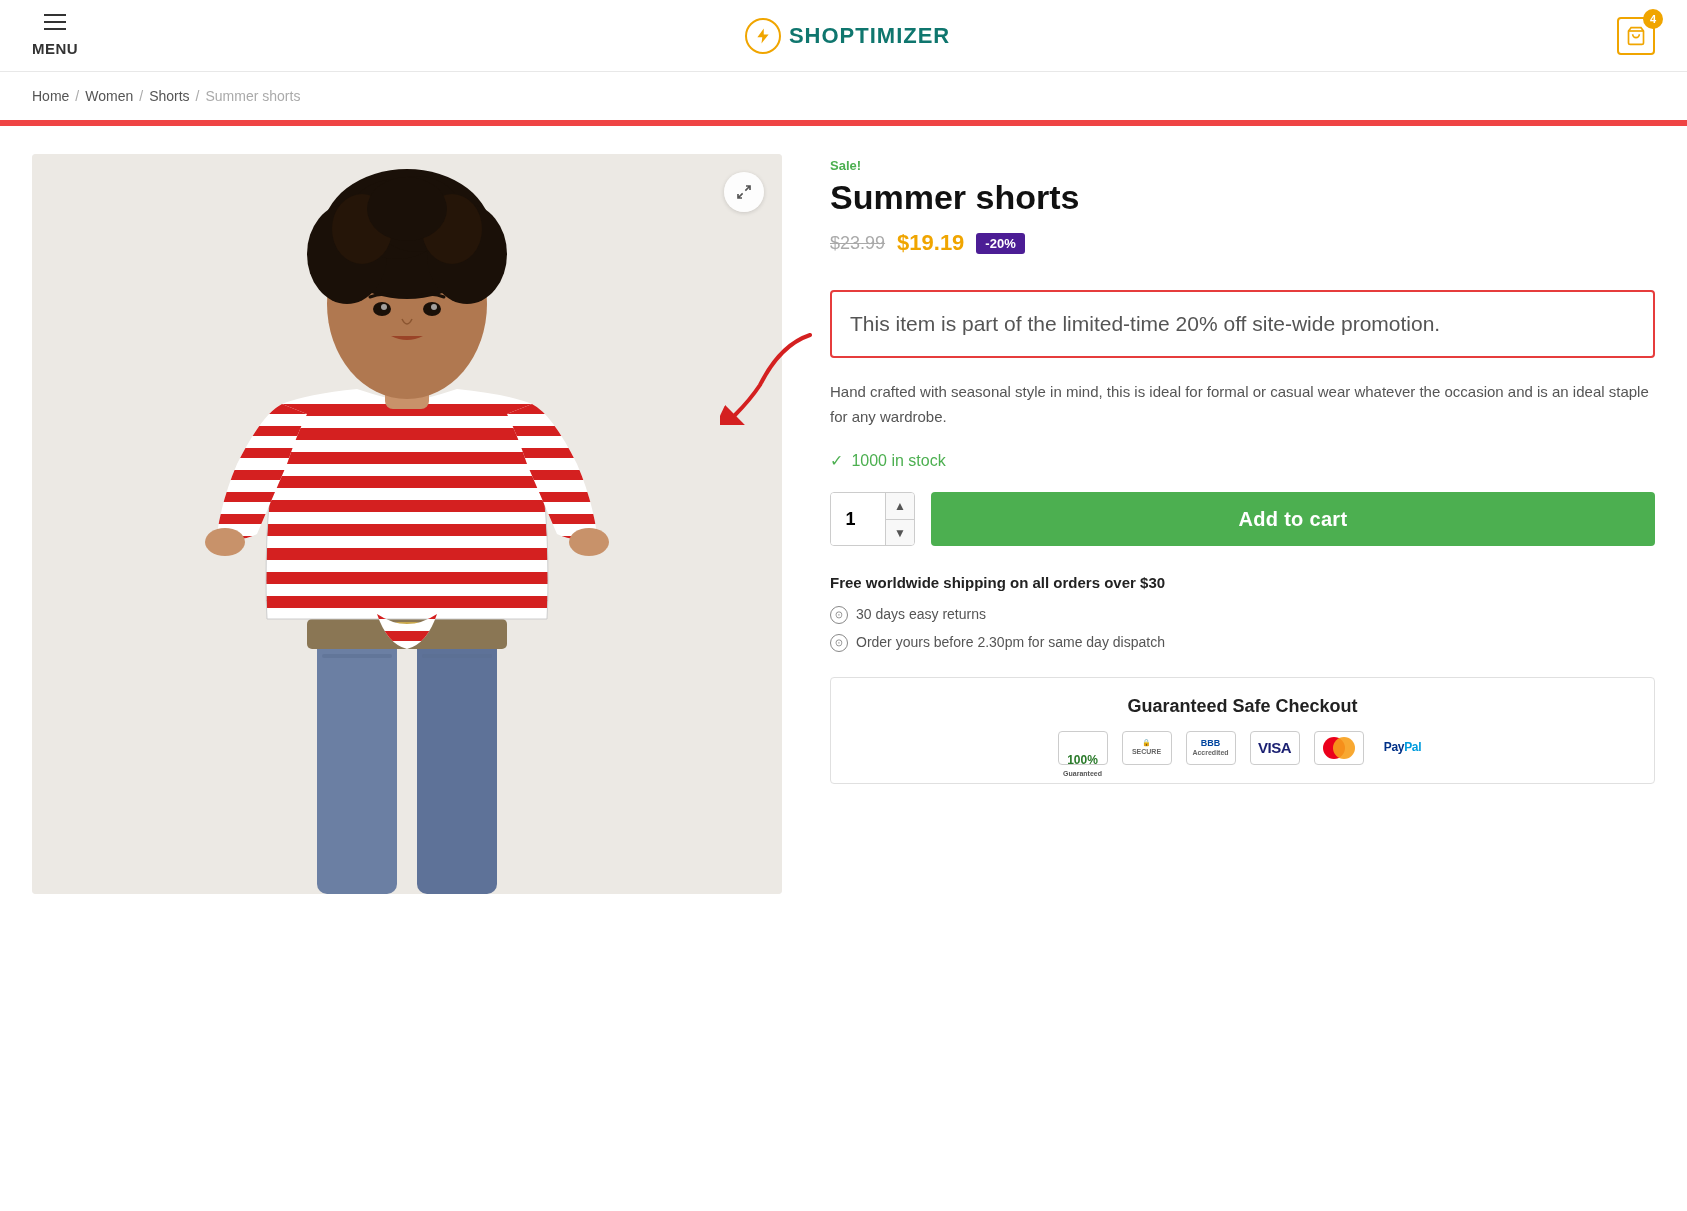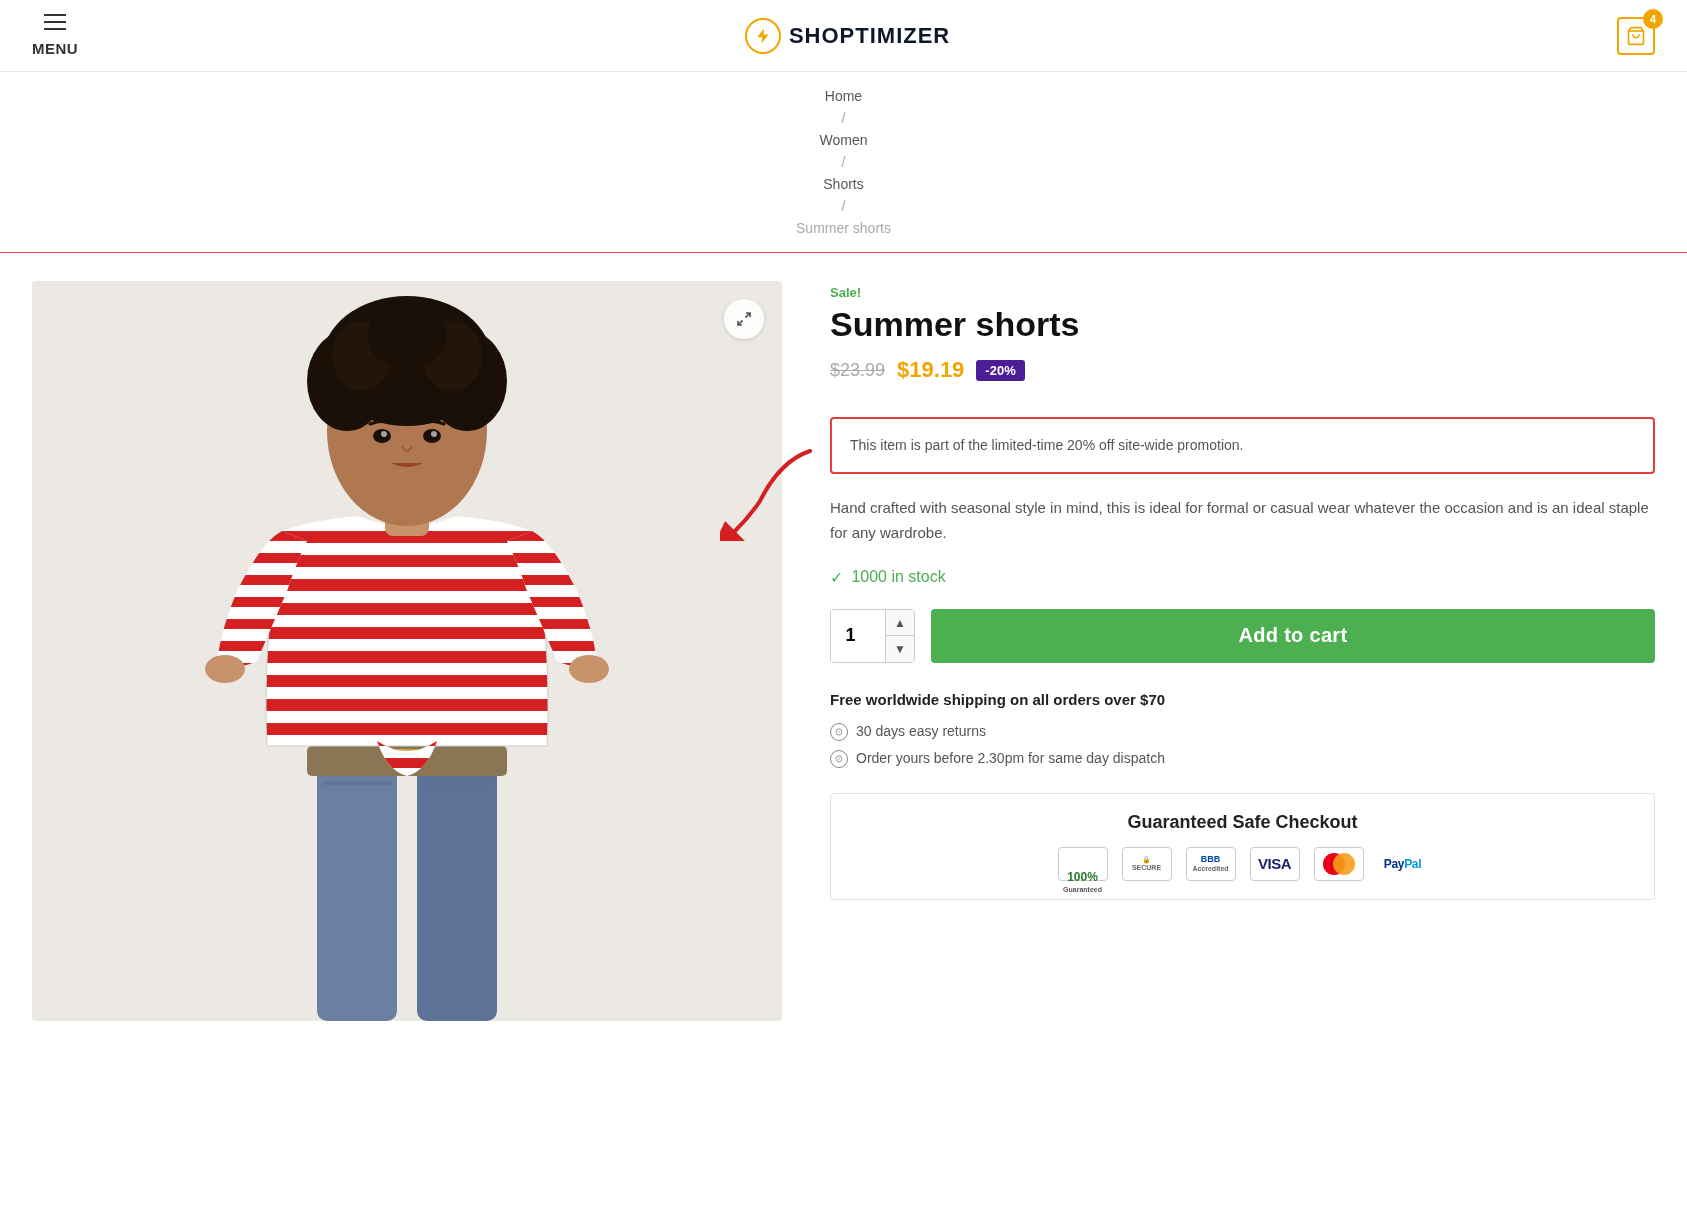--- a/index.html
+++ b/index.html
@@ -34,21 +34,21 @@
       height: 2px;
       background: #333;
     }
     .header-logo {
       display: flex;
       align-items: center;
       gap: 8px;
       font-size: 22px;
       font-weight: 800;
       letter-spacing: 1px;
-      color: #0f172a;
+      color: #0f766e;
       text-decoration: none;
     }
     .logo-bolt {
       width: 36px;
       height: 36px;
       border: 2.5px solid #f0a500;
       border-radius: 50%;
       display: flex;
       align-items: center;
       justify-content: center;
@@ -88,22 +88,21 @@
     }
 
     
     .breadcrumb {
       padding: 16px 32px;
       font-size: 14px;
       color: #777;
       display: flex;
       align-items: center;
       gap: 6px;
-      border-bottom: 1px solid #ef4444;
-      flex-direction: column;
+      border-bottom: 6px solid #ef4444;
     }
     .breadcrumb a {
       color: #555;
       text-decoration: none;
     }
     .breadcrumb .separator { color: #aaa; }
     .breadcrumb .current { color: #aaa; }
 
     
     .product-container {
@@ -191,21 +190,21 @@
       border-radius: 3px;
     }
 
     
     .promo-box {
       border: 2px solid #e63c3c;
       border-radius: 4px;
       padding: 16px 18px;
       margin-bottom: 22px;
       background: #fff;
-      font-size: 14px;
+      font-size: 21px;
       color: #555;
       line-height: 1.5;
       position: relative;
     }
 
     .product-description {
       font-size: 15px;
       color: #555;
       line-height: 1.65;
       margin-bottom: 22px;
@@ -577,21 +576,21 @@
       <div class="quantity-wrapper">
         <input class="quantity-input" type="number" value="1" min="1" style="">
         <div class="quantity-btns">
           <button class="qty-btn">▲</button>
           <button class="qty-btn">▼</button>
         </div>
       </div>
       <button class="add-to-cart-btn">Add to cart</button>
     </div>
 
-    <p class="shipping-notice">Free worldwide shipping on all orders over $70</p>
+    <p class="shipping-notice">Free worldwide shipping on all orders over $30</p>
 
     <ul class="benefit-list">
       <li>
         <span class="benefit-icon">⊙</span>
         <span>30 days easy returns</span>
       </li>
       <li>
         <span class="benefit-icon">⊙</span>
         <span>Order yours before 2.30pm for same day dispatch</span>
       </li>

